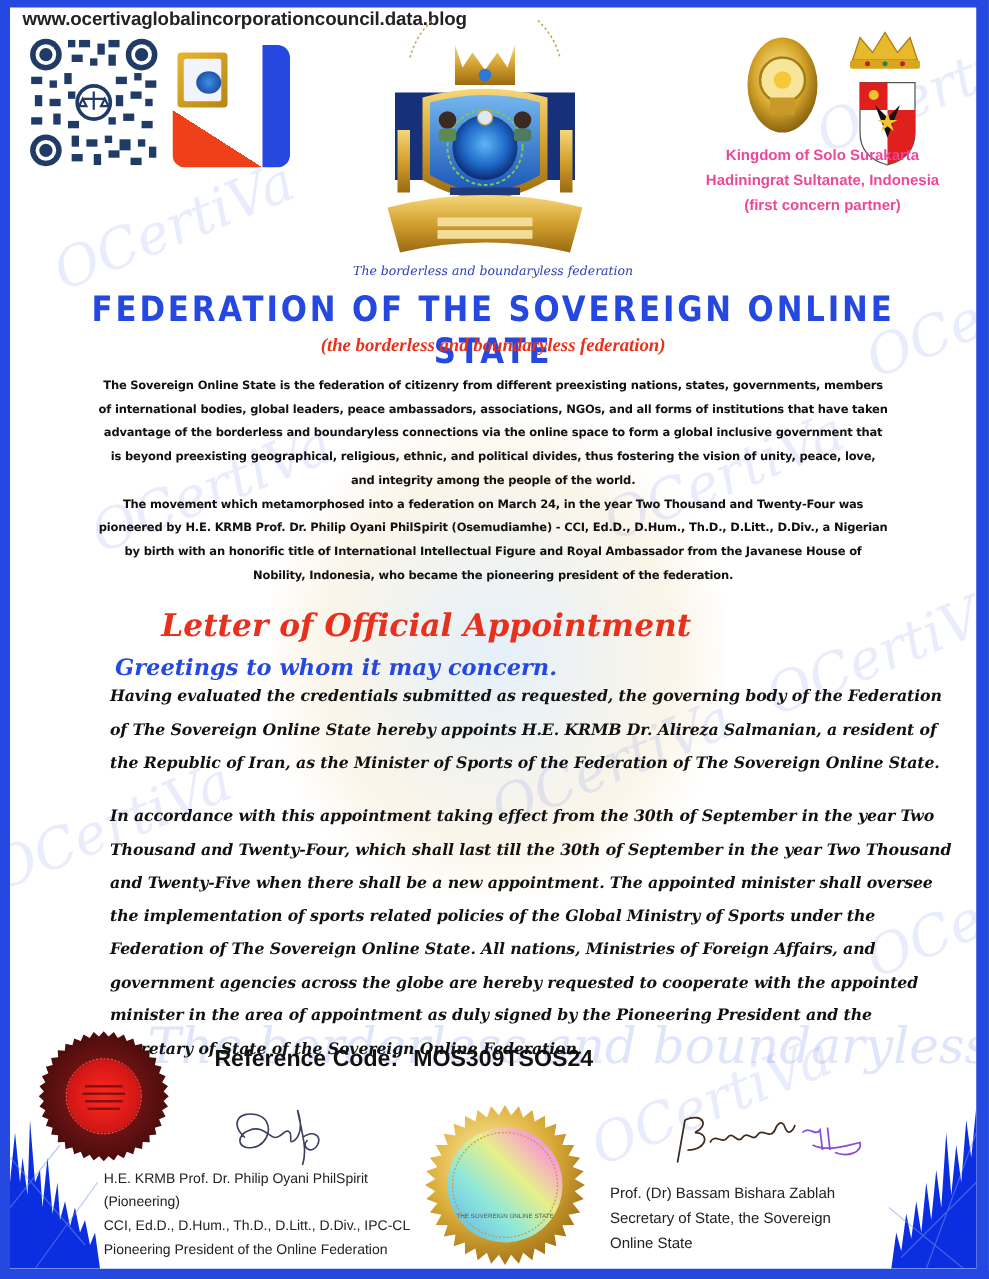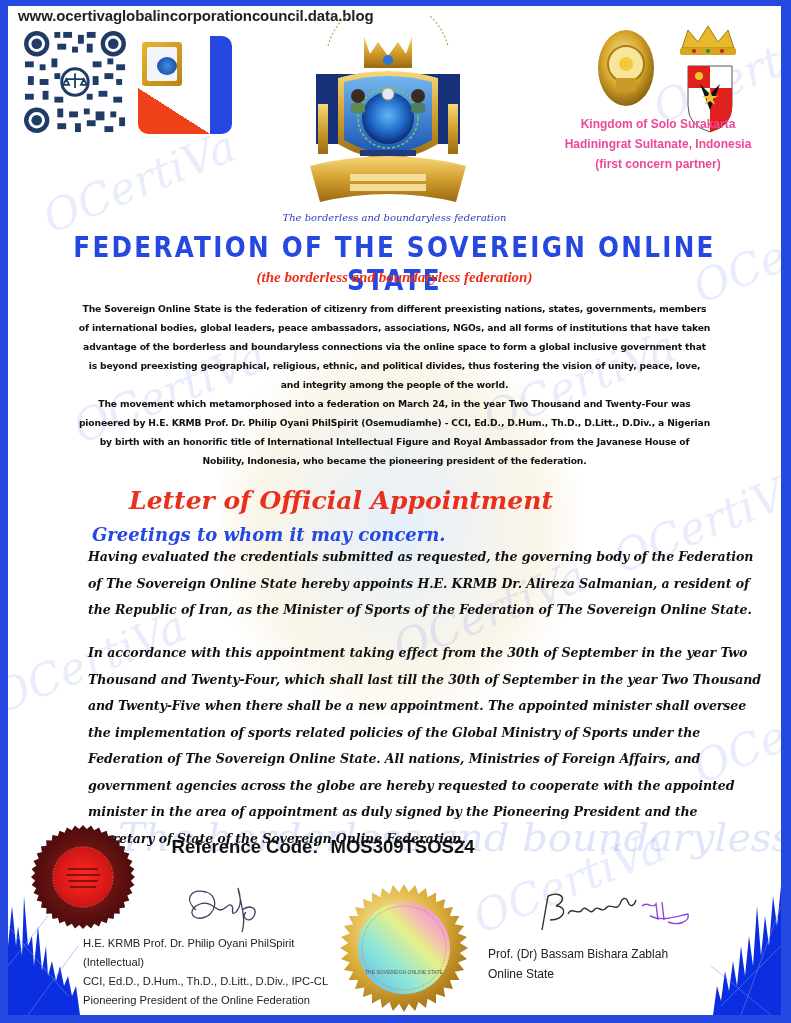--- a/index.html
+++ b/index.html
@@ -336,21 +336,22 @@
   <svg class="sig1" viewBox="0 0 92 60">
     <path d="M20 30 C8 20 14 8 30 12 C44 16 40 36 26 38 C14 40 12 28 24 24 C34 20 40 30 44 30 C50 30 52 22 56 26 C58 30 54 36 60 32 C64 28 66 20 62 8 M62 8 C66 28 70 40 66 52 M66 30 C74 24 82 28 78 36 C74 44 64 38 70 32" fill="none" stroke="#3a3f60" stroke-width="1.3"></path>
   </svg>
   <svg class="sig2" viewBox="0 0 160 48">
     <path d="M4 44 L10 10 M10 10 C24 4 30 14 18 20 C30 20 28 34 12 34 M30 28 C34 20 40 30 44 24 C48 18 52 30 56 24 C60 18 64 28 68 22 C72 16 78 26 82 18 C84 12 88 10 90 16 C92 22 96 20 98 14" fill="none" stroke="#3d2d22" stroke-width="1.4"></path>
     <path d="M104 20 C110 14 114 24 118 18 L120 34 M124 16 L126 34 M112 30 C124 36 140 30 150 28 C152 36 140 40 130 36" fill="none" stroke="#8a4ad8" stroke-width="1.4"></path>
   </svg>
 
   <div class="sign-block sb1">
     <div>H.E. KRMB Prof. Dr. Philip Oyani PhilSpirit</div>
-    <div>(Intellectual)</div>
+    <div>(Pioneering)</div>
     <div>CCI, Ed.D., D.Hum., Th.D., D.Litt., D.Div., IPC-CL</div>
     <div>Pioneering President of the Online Federation</div>
   </div>
   <div class="sign-block sb2">
     <div>Prof. (Dr) Bassam Bishara Zablah</div>
+    <div>Secretary of State, the Sovereign</div>
     <div>Online State</div>
   </div>
 </div>
 
 </body></html>

